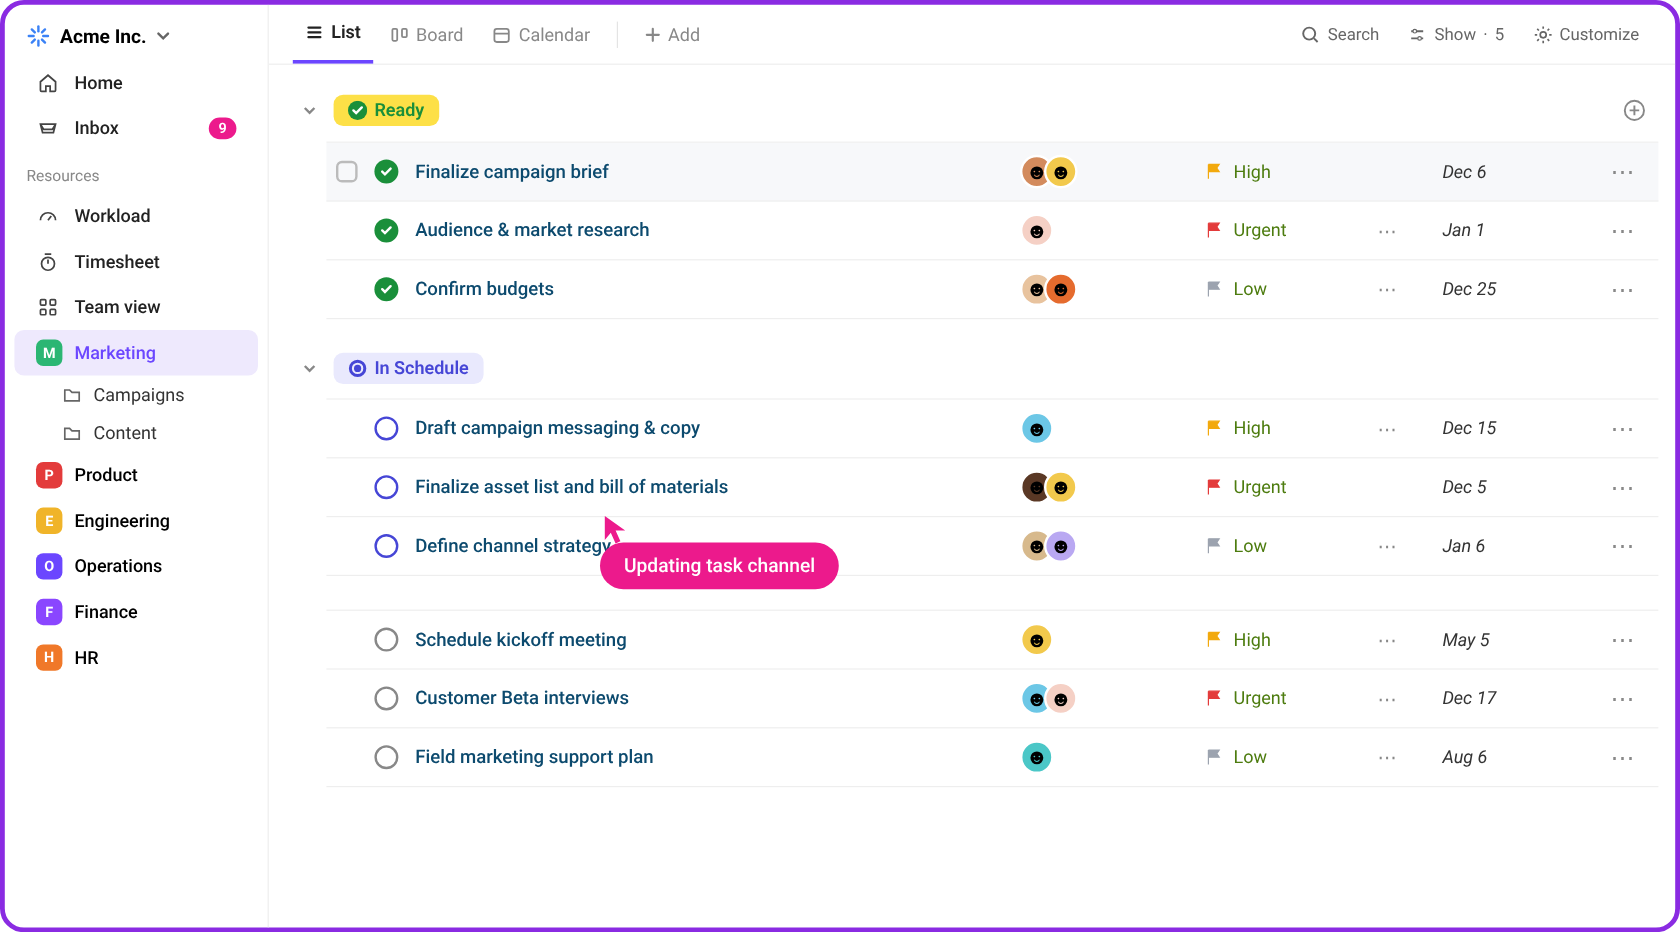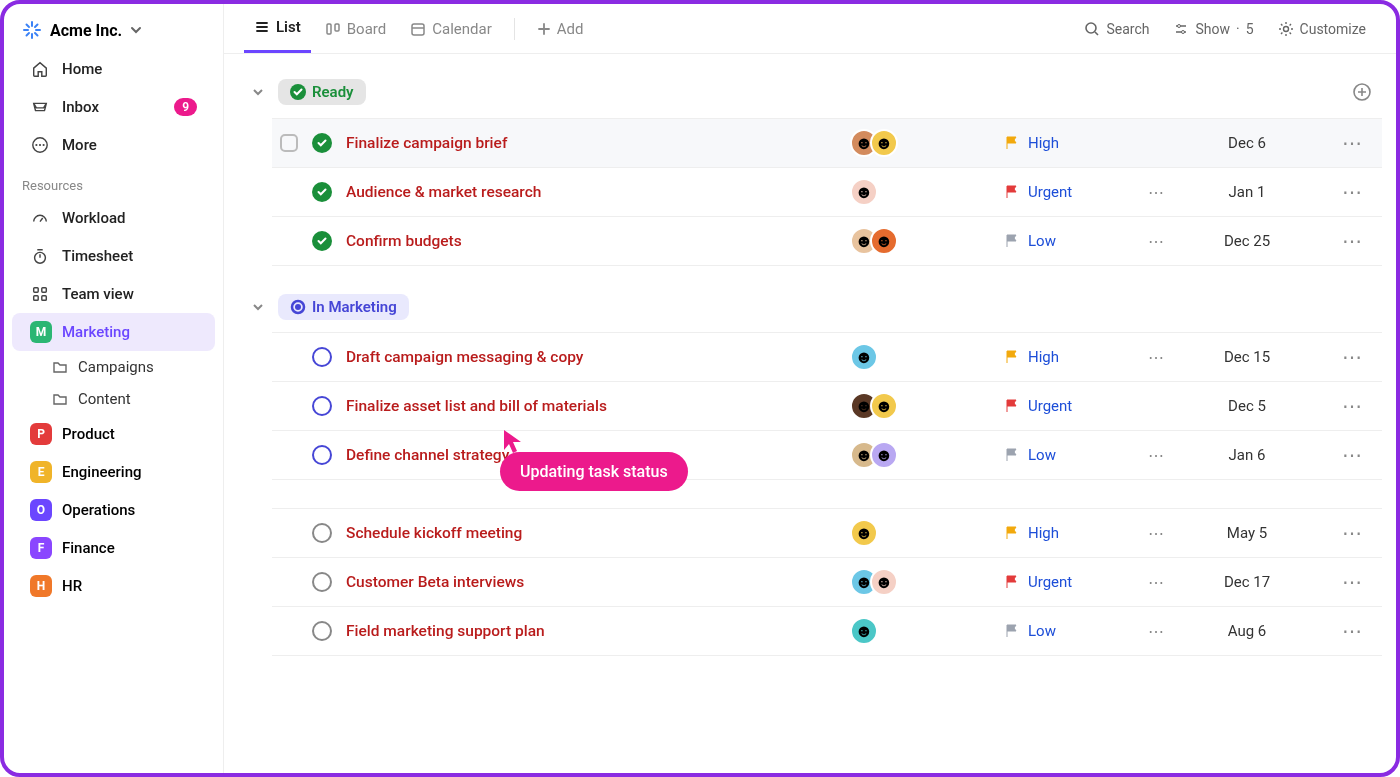--- a/index.html
+++ b/index.html
@@ -23,39 +23,39 @@
   .view-tab { display:flex; align-items:center; gap:6px; padding:14px 10px; font-size:15px; color:#888; font-weight:400; cursor:pointer; }
   .view-tab.active { color:#222; font-weight:600; border-bottom:3px solid #6b46ff; }
   .vbar { width:1px; height:22px; background:#e4e4e4; margin:0 8px; }
   .top-right { margin-left:auto; display:flex; align-items:center; gap:4px; }
   .tool-btn { display:flex; align-items:center; gap:6px; padding:6px 10px; font-size:14px; color:#666; cursor:pointer; }
   
   .content { flex:1; overflow:auto; padding: 18px 14px 20px 14px; position:relative; }
   .group-head { display:flex; align-items:center; gap:10px; padding:6px 0 6px 10px; }
   .chevron { color:#888; cursor:pointer; padding:4px; }
   .status-pill { display:flex; align-items:center; gap:6px; padding:4px 12px; border-radius:8px; font-size:15px; font-weight:600; }
-  .pill-ready { background:#e5e5e5; color:#1a8f3a; }
+  .pill-ready { background:#fde047; color:#1a8f3a; }
   .pill-progress { background:#e9e9fd; color:#4646d6; }
   .pill-todo { color:#444; }
   .add-circle { margin-left:auto; color:#888; padding:4px 10px; cursor:pointer; }
   .task-list { margin-left: 34px; border-top:1px solid #eee; margin-top:6px; }
   .task-row { display:flex; align-items:center; padding:10px 8px; border-bottom:1px solid #eee; gap:14px; }
   .task-row.sel { background:#f7f8fa; }
   .checkbox-sq { width:18px; height:18px; border:2px solid #bbb; border-radius:5px; }
   .status-circle { width:20px; height:20px; border-radius:50%; display:flex; align-items:center; justify-content:center; flex-shrink:0; }
   .sc-done { background:#1a8f3a; }
   .sc-prog { border:2.5px solid #4646d6; }
   .sc-todo { border:2.5px solid #888; }
-  .task-name { flex:0 0 490px; font-size:15.5px; color:#b91c1c; font-weight:500; }
+  .task-name { flex:0 0 490px; font-size:15.5px; color:#0c4a6e; font-weight:500; }
   .avatars { display:flex; flex:0 0 140px; }
   .av { width:28px; height:28px; border-radius:50%; border:2px solid #fff; display:flex; align-items:center; justify-content:center; font-size:18px; margin-left:-8px; }
   .av:first-child { margin-left:0; }
-  .prio { display:flex; align-items:center; gap:8px; flex:0 0 130px; font-size:15px; color:#1d4ed8; }
+  .prio { display:flex; align-items:center; gap:8px; flex:0 0 130px; font-size:15px; color:#4d7c0f; }
   .subcol { flex:0 0 40px; color:#888; }
-  .due { flex:0 0 90px; text-align:center; font-size:15px; color:#333; }
+  .due { flex:0 0 90px; text-align:left; font-size:15px; color:#333;font-style:italic; }
   .row-more { color:#888; margin-left:auto; padding:0 10px; cursor:pointer; font-size:20px; letter-spacing:2px; }
   .tooltip-bubble { position:absolute; background:#ec1a8c; color:#fff; padding:10px 20px; border-radius:24px; font-size:16px; font-weight:500; }
   .cursor-pointer { position:absolute; }
   svg { display:block; }
 </style>
 </head>
 <body>
 
 <div class="app">
 
@@ -89,31 +89,20 @@
     </div>
     <div class="nav-item">
       <span class="icon">
           <svg width="18" height="18" viewBox="0 0 20 20">
             <path d="M3 6h14l-2 8H5z M3 6l3 5h8l3-5" fill="none" stroke="#444" stroke-width="1.6"></path>
           </svg>
         </span>
       <span>Inbox</span>
       <span class="badge">9</span>
     </div>
-    <div class="nav-item">
-      <span class="icon">
-          <svg width="18" height="18" viewBox="0 0 20 20">
-            <circle cx="10" cy="10" r="8" fill="none" stroke="#444" stroke-width="1.6"></circle>
-            <circle cx="6" cy="10" r="1.2" fill="#444"></circle>
-            <circle cx="10" cy="10" r="1.2" fill="#444"></circle>
-            <circle cx="14" cy="10" r="1.2" fill="#444"></circle>
-          </svg>
-        </span>
-      <span>More</span>
-    </div>
 
     <div class="sec-label">Resources</div>
     <div class="nav-item">
       <span class="icon">
           <svg width="18" height="18" viewBox="0 0 20 20">
             <path d="M3 14a7 7 0 0 1 14 0" fill="none" stroke="#444" stroke-width="1.6"></path>
             <line x1="10" y1="14" x2="13" y2="10" stroke="#444" stroke-width="1.6"></line>
           </svg>
         </span>
       <span>Workload</span>
@@ -343,21 +332,21 @@
     <span class="chevron">
             <svg width="12" height="12" viewBox="0 0 12 12">
               <path d="M2 4l4 4 4-4" stroke="#888" stroke-width="2" fill="none"></path>
             </svg>
           </span>
     <span class="status-pill pill-progress">
             <svg width="16" height="16" viewBox="0 0 16 16">
               <circle cx="8" cy="8" r="6" fill="none" stroke="#4646d6" stroke-width="2.5"></circle>
               <circle cx="8" cy="8" r="3" fill="#4646d6"></circle>
             </svg>
-            <span>In Marketing</span>
+            <span>In Schedule</span>
           </span>
     </div>
         <div class="task-list">
           <div class="task-row">
       <span style="width:18px"></span>
       <span class="status-circle sc-prog"></span>
       <span class="task-name">Draft campaign messaging &amp; copy</span>
       <span class="avatars">
               <span class="av" style="background:#6cc7e6">☻</span>
             </span>
@@ -470,17 +459,17 @@
               </span>
               <span>Low</span>
             </span>
       <span class="subcol">⋯</span>
       <span class="due">Aug 6</span>
       <span class="row-more">⋯</span>
           </div>
         </div>
         <div style="height: 22px;"></div>
         <div class="tooltip-bubble" style="left:276px; top:398px;">
-        <span>Updating task status</span>
+        <span>Updating task channel</span>
       </div>
     </div>
   </div>
 </div>
 
 </body></html>

